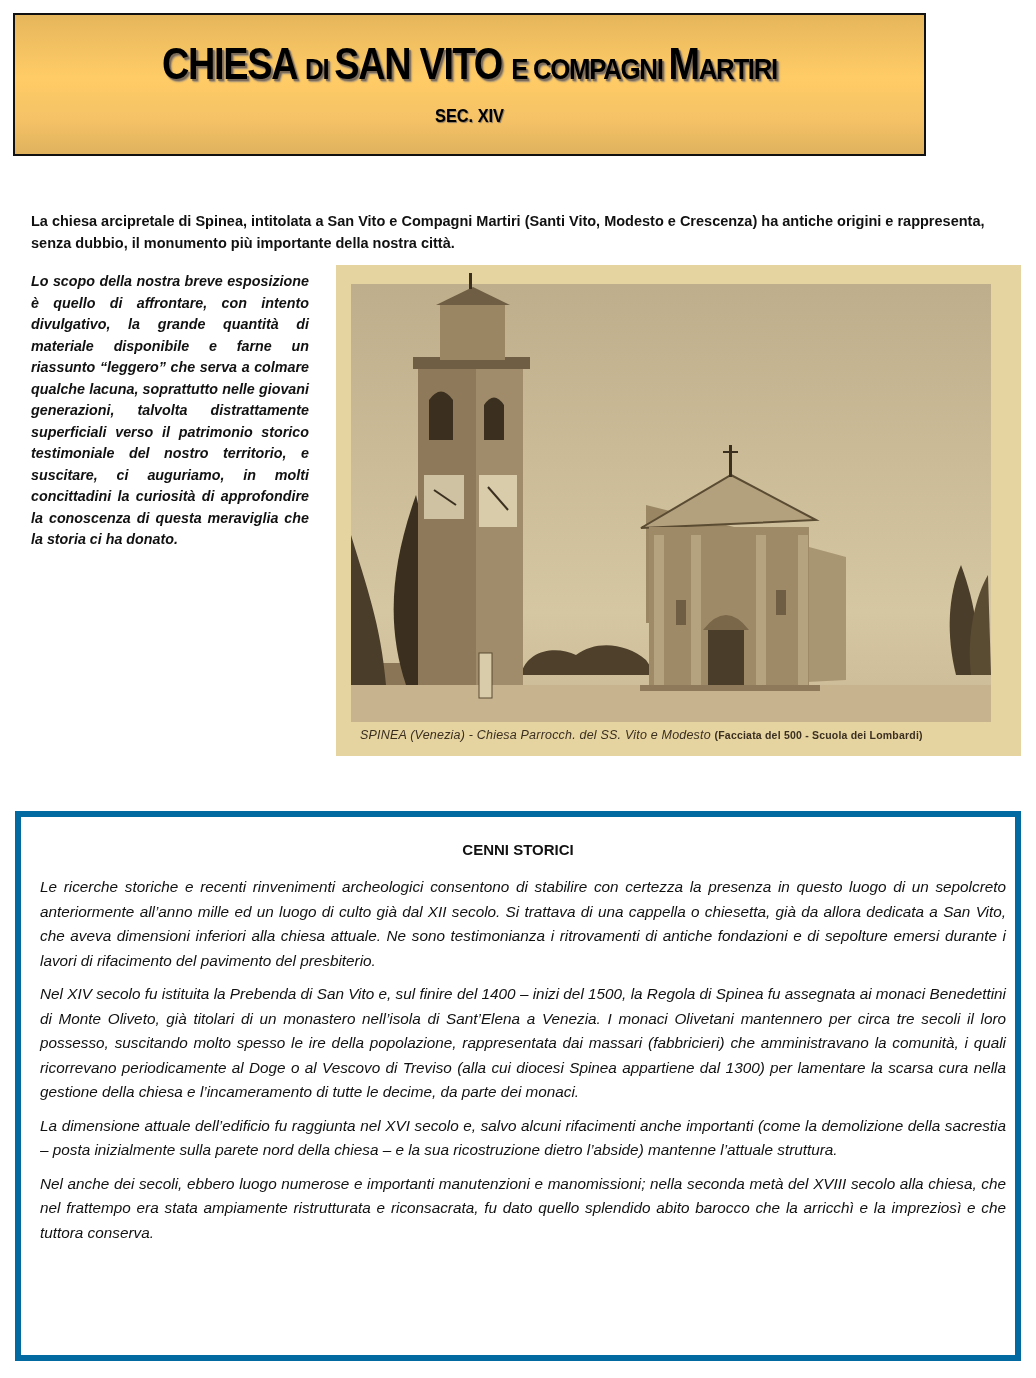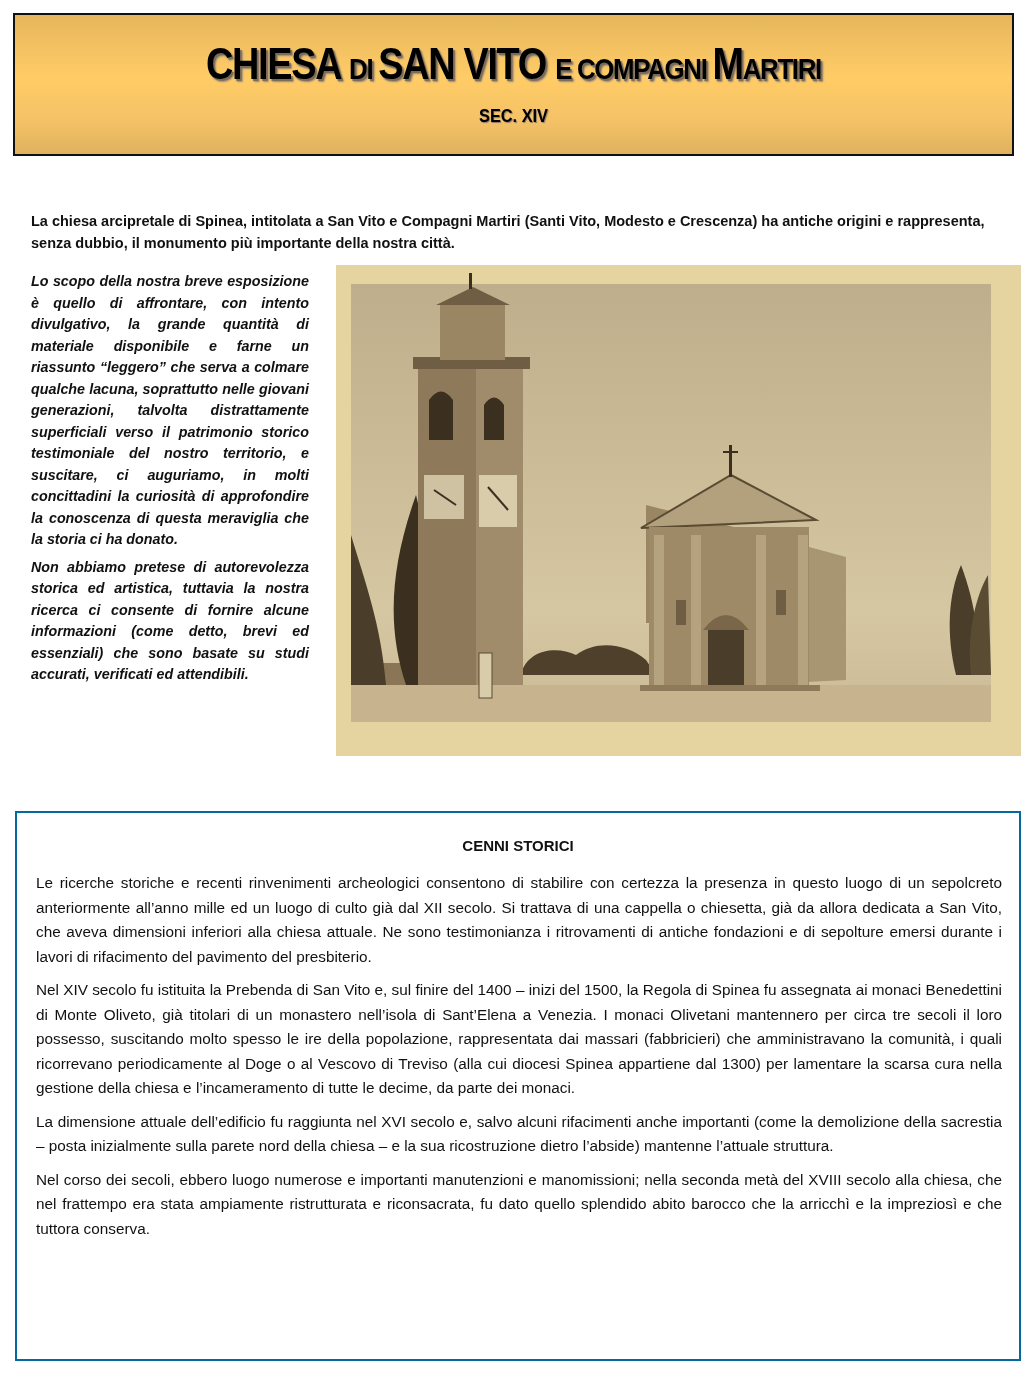--- a/index.html
+++ b/index.html
@@ -1,57 +1,56 @@
 <!DOCTYPE html>
 <html><head>
 <meta charset="utf-8">
 <style>
   html, body { margin:0; padding:0; background:#ffffff; }
   body { width:1036px; height:1378px; position:relative; font-family:"Liberation Sans", sans-serif; color:#111; overflow:hidden; }
 
-  .header { position:absolute; left:13px; top:13px; width:1001px; height:143px; border:2px solid #111;
+  .header { position:absolute; left:13px; top:13px; width:913px; height:143px; border:2px solid #111;
     background:linear-gradient(to bottom, #e6b65c 0%, #ffcc66 45%, #f5c266 75%, #e0b25e 100%); box-sizing:border-box; }
   .title { position:absolute; left:0; right:0; top:24px; text-align:center; font-family:"Liberation Sans", sans-serif;
     font-weight:bold; font-size:44px; letter-spacing:-1.5px; color:#000;
     text-shadow: 2px 2px 1px #7a6a58, 3px 3px 2px #9a8c7c; transform:scaleX(0.86); transform-origin:center; }
   .title .sc { font-size:30px; }
   .subtitle { position:absolute; left:0; right:0; top:90px; text-align:center; font-weight:bold; font-size:19px; color:#000;
     text-shadow: 1px 1px 1px #8a7a66; transform:scaleX(0.86); }
 
   .intro { position:absolute; left:31px; top:210px; width:980px; font-weight:bold; font-size:14.5px; line-height:22px; }
 
   .leftcol { position:absolute; left:31px; top:271px; width:291px; font-style:italic; font-weight:bold; font-size:14.3px; line-height:21.5px; text-align:justify; }
   .leftcol p { margin:0 13px 6px 0; hyphens:auto; }
 
   .photo { position:absolute; left:336px; top:265px; width:685px; height:491px; background:#e5d3a0; overflow:hidden; }
   .photo .inner { position:absolute; left:15px; top:19px; width:640px; height:438px; background:linear-gradient(to bottom,#bfae8b 0%, #cbbb97 40%, #d6c7a3 75%, #cab994 100%); }
   .photo svg { position:absolute; left:0; top:0; }
   .caption { position:absolute; left:24px; top:463px; font-size:12.5px; font-style:italic; color:#3b2f20; white-space:nowrap; letter-spacing:0.2px; }
   .caption .cap-b { font-style:normal; font-size:10.5px; font-weight:bold; }
 
-  .history { position:absolute; left:15px; top:811px; width:1006px; height:550px; border:2px solid #0369a1; box-sizing:border-box; }
+  .history { position:absolute; left:15px; top:811px; width:1006px; height:550px; border:6px solid #0369a1; box-sizing:border-box; }
   .history h2 { margin:0; position:absolute; left:0; right:0; top:24px; text-align:center; font-size:15px; font-weight:bold; }
   .history .body { position:absolute; left:19px; top:58px; width:966px; font-size:15.3px; line-height:24.5px; text-align:justify; }
-  .history .body p { margin:0 0 9px 0; }
+  .history .body p { margin:0 0 9px 0;font-style:italic; }
 </style>
 </head>
 <body>
 
 <div class="header">
   <div class="title">
     <span>CHIESA </span><span class="sc">DI </span><span>SAN VITO </span><span class="sc">E COMPAGNI </span><span>M</span><span class="sc">ARTIRI</span>
   </div>
   <div class="subtitle">SEC. XIV</div>
 </div>
 
 <div class="intro">La chiesa arcipretale di Spinea, intitolata a San Vito e Compagni Martiri (Santi Vito, Modesto e Crescenza) ha antiche origini e rappresenta, senza dubbio, il monumento più importante della nostra città.</div>
 
 <div class="leftcol">
   <p>Lo scopo della nostra breve esposizione è quello di affrontare, con intento divulgativo, la grande quantità di materiale disponibile e farne un riassunto “leggero” che serva a colmare qualche lacuna, soprattutto nelle giovani generazioni, talvolta distrattamente superficiali verso il patrimonio storico testimoniale del nostro territorio, e suscitare, ci auguriamo, in molti concittadini la curiosità di approfondire la conoscenza di questa meraviglia che la storia ci ha donato.</p>
-  <p>Non abbiamo pretese di autorevolezza storica ed artistica, tuttavia la nostra ricerca ci consente di fornire alcune informazioni (come detto, brevi ed essenziali) che sono basate su studi accurati, verificati ed attendibili.</p>
 </div>
 
 <div class="photo">
   <div class="inner"></div>
   <svg width="685" height="491" viewBox="0 0 685 491">
 
     <rect x="15" y="420" width="640" height="37" fill="#c7b48e"></rect>
     <rect x="15" y="398" width="120" height="22" fill="#8a7656"></rect>
 
     <path d="M70 420 C50 360 55 300 80 230 C90 270 98 340 100 420 Z" fill="#3b3020"></path>
@@ -84,23 +83,26 @@
     <rect x="420" y="270" width="10" height="150" fill="#b5a27f"></rect>
     <rect x="462" y="270" width="10" height="150" fill="#b5a27f"></rect>
     <rect x="372" y="365" width="36" height="57" fill="#4a3d29"></rect>
     <path d="M367 365 Q390 335 413 365 Z" fill="#7a6649"></path>
     <rect x="340" y="335" width="10" height="25" fill="#6f5e43"></rect>
     <rect x="440" y="325" width="10" height="25" fill="#6f5e43"></rect>
     <rect x="393" y="180" width="3" height="32" fill="#3b3020"></rect>
     <rect x="387" y="186" width="15" height="2" fill="#3b3020"></rect>
     <rect x="304" y="420" width="180" height="6" fill="#8e7a5b"></rect>
   </svg>
+  <div class="caption">
+    <span>SPINEA (Venezia) - Chiesa Parrocch. del SS. Vito e Modesto </span><span class="cap-b">(Facciata del 500 - Scuola dei Lombardi)</span>
+  </div>
 </div>
 
 <div class="history">
   <h2>CENNI STORICI</h2>
   <div class="body">
     <p>Le ricerche storiche e recenti rinvenimenti archeologici consentono di stabilire con certezza la presenza in questo luogo di un sepolcreto anteriormente all’anno mille ed un luogo di culto già dal XII secolo. Si trattava di una cappella o chiesetta, già da allora dedicata a San Vito, che aveva dimensioni inferiori alla chiesa attuale. Ne sono testimonianza i ritrovamenti di antiche fondazioni e di sepolture emersi durante i lavori di rifacimento del pavimento del presbiterio.</p>
     <p>Nel XIV secolo fu istituita la Prebenda di San Vito e, sul finire del 1400 – inizi del 1500, la Regola di Spinea fu assegnata ai monaci Benedettini di Monte Oliveto, già titolari di un monastero nell’isola di Sant’Elena a Venezia. I monaci Olivetani mantennero per circa tre secoli il loro possesso, suscitando molto spesso le ire della popolazione, rappresentata dai massari (fabbricieri) che amministravano la comunità, i quali ricorrevano periodicamente al Doge o al Vescovo di Treviso (alla cui diocesi Spinea appartiene dal 1300) per lamentare la scarsa cura nella gestione della chiesa e l’incameramento di tutte le decime, da parte dei monaci.</p>
     <p>La dimensione attuale dell’edificio fu raggiunta nel XVI secolo e, salvo alcuni rifacimenti anche importanti (come la demolizione della sacrestia – posta inizialmente sulla parete nord della chiesa – e la sua ricostruzione dietro l’abside) mantenne l’attuale struttura.</p>
-    <p>Nel corso dei secoli, ebbero luogo numerose e importanti manutenzioni e manomissioni; nella seconda metà del XVIII secolo alla chiesa, che nel frattempo era stata ampiamente ristrutturata e riconsacrata, fu dato quello splendido abito barocco che la arricchì e la impreziosì e che tuttora conserva.</p>
+    <p>Nel anche dei secoli, ebbero luogo numerose e importanti manutenzioni e manomissioni; nella seconda metà del XVIII secolo alla chiesa, che nel frattempo era stata ampiamente ristrutturata e riconsacrata, fu dato quello splendido abito barocco che la arricchì e la impreziosì e che tuttora conserva.</p>
   </div>
 </div>
 
 </body></html>

